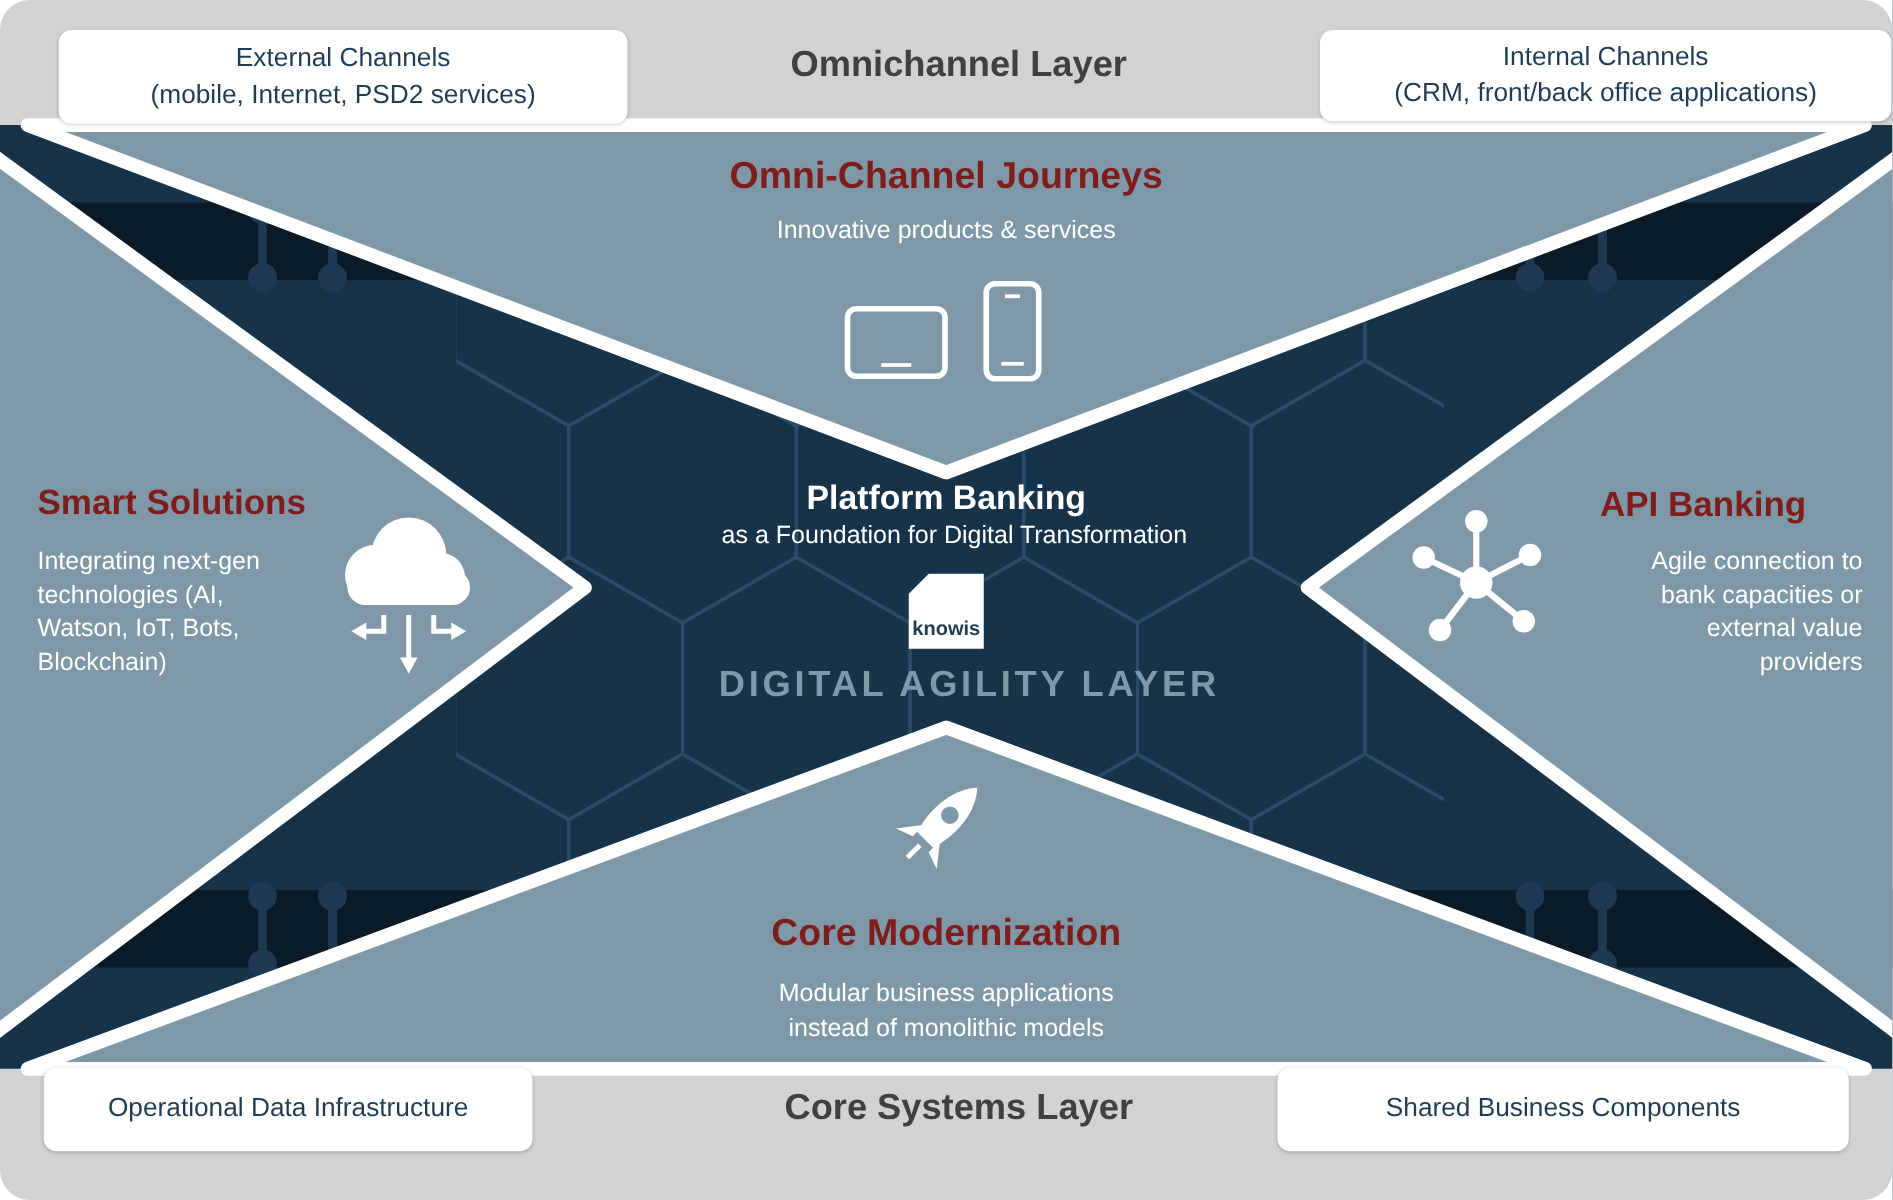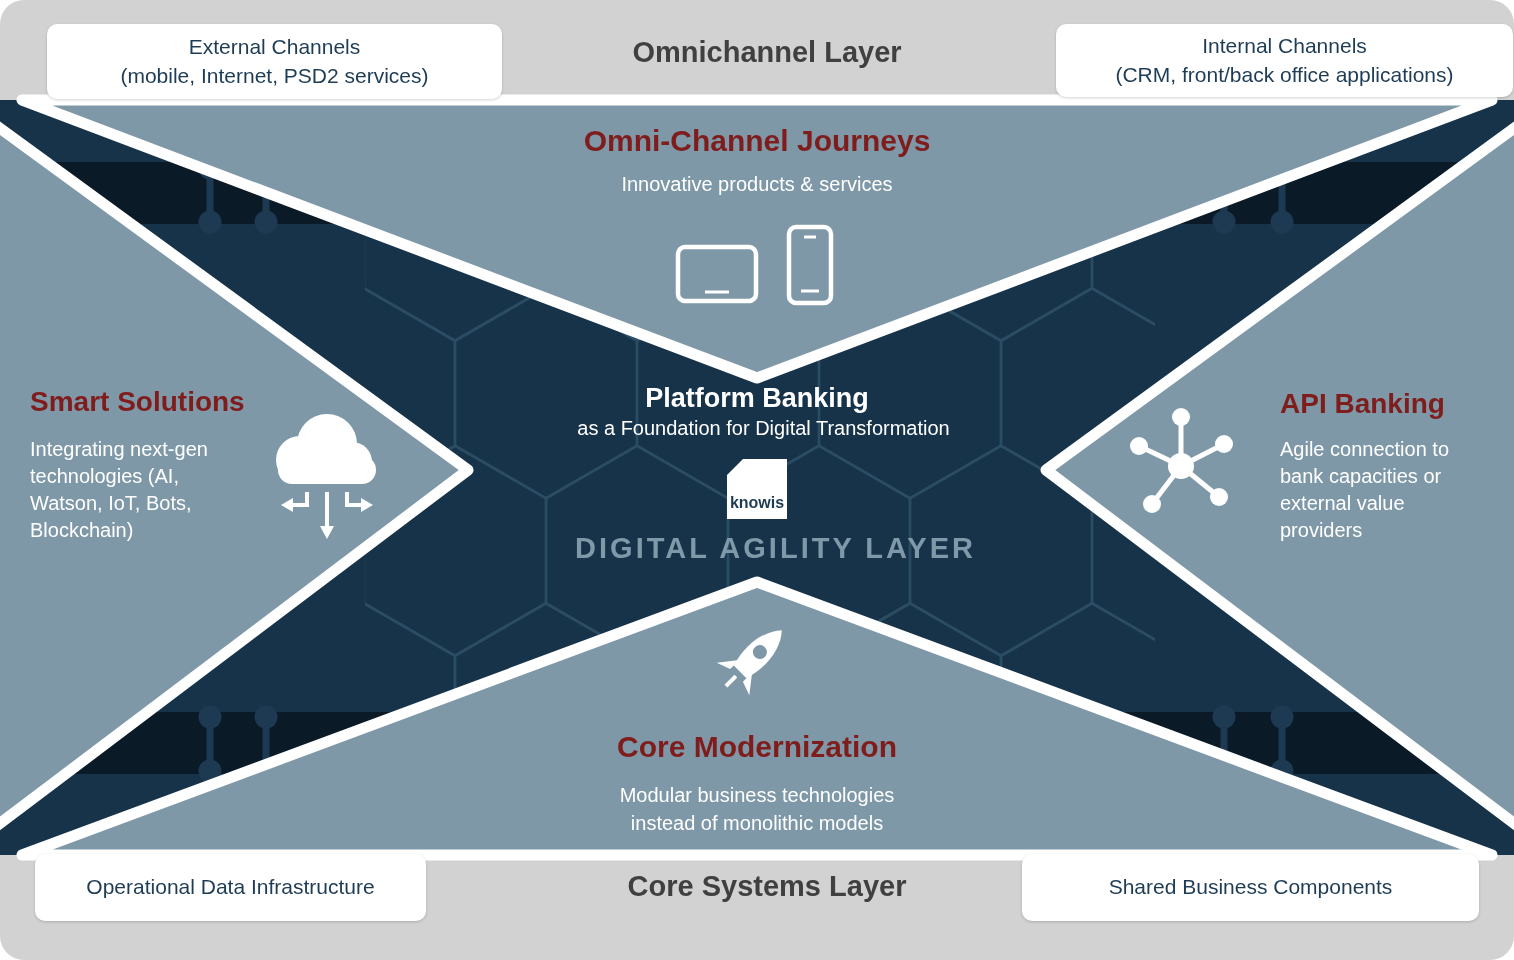--- a/index.html
+++ b/index.html
@@ -187,28 +187,28 @@
     <span>(CRM, front/back office applications)</span>
   </div>
 
   <div class="abs centered wedge-title" style="top:124px;font-size:30px;">Omni-Channel Journeys</div>
   <div class="abs centered wedge-body" style="top:171px;">Innovative products &amp; services</div>
 
   <div class="abs wedge-title" style="left:30px;top:386px;font-size:28px;">Smart Solutions</div>
   <div class="abs wedge-body" style="left:30px;top:436px;width:225px;">Integrating next-gen technologies (AI, Watson, IoT, Bots, Blockchain)</div>
 
   <div class="abs wedge-title" style="left:1280px;top:388px;font-size:28px;">API Banking</div>
-  <div class="abs wedge-body" style="left:1280px;top:436px;width:210px;">Agile connection to bank capacities or external value providers</div>
+  <div class="abs wedge-body" style="left:1280px;top:436px;width:210px;text-align:right;">Agile connection to bank capacities or external value providers</div>
 
   <div class="abs centered center-title" style="top:383px;">Platform Banking</div>
   <div class="abs centered center-sub" style="top:417px;padding-left:13px;">as a Foundation for Digital Transformation</div>
   <div class="abs centered dal" style="top:532px;margin-left:37px;">DIGITAL AGILITY LAYER</div>
 
   <div class="abs centered wedge-title" style="top:730px;font-size:30px;">Core Modernization</div>
-  <div class="abs centered wedge-body" style="top:782px;">Modular business technologies</div>
+  <div class="abs centered wedge-body" style="top:782px;">Modular business applications</div>
   <div class="abs centered wedge-body" style="top:810px;">instead of monolithic models</div>
 
   <div class="abs whitebox" style="left:35px;top:854px;width:391px;height:67px;">
     <span>Operational Data Infrastructure</span>
   </div>
 
   <div class="abs whitebox" style="left:1022px;top:854px;width:457px;height:67px;">
     <span>Shared Business Components</span>
   </div>
 

